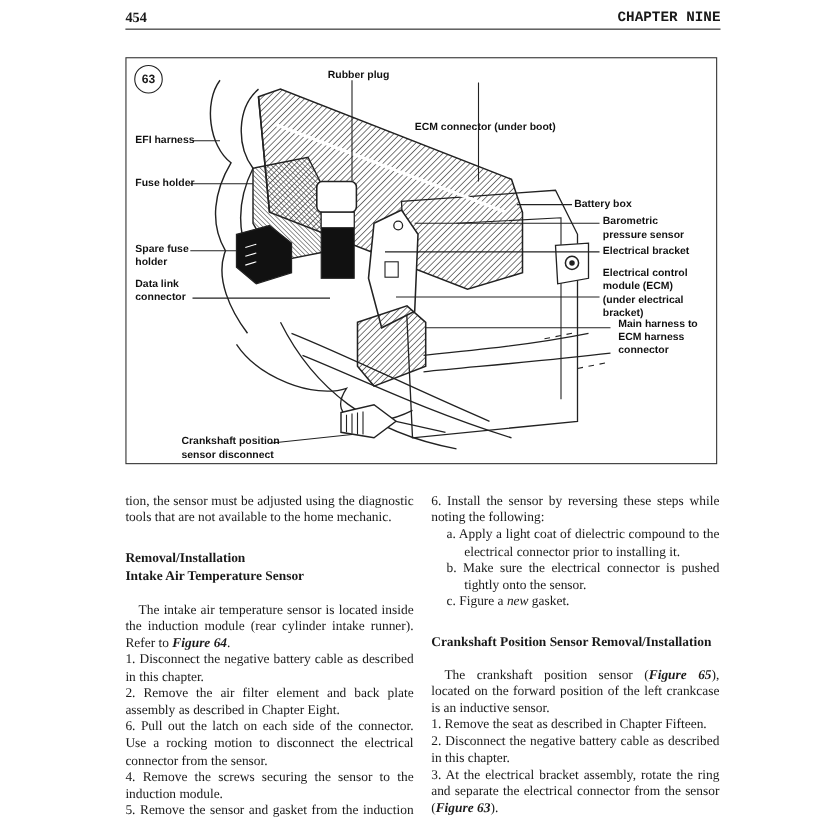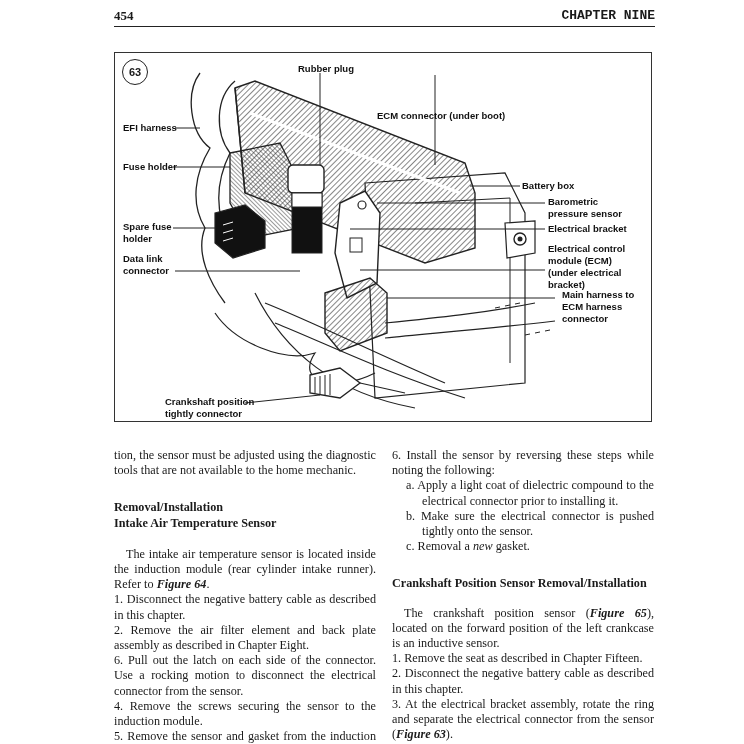--- a/index.html
+++ b/index.html
@@ -105,42 +105,42 @@
 pressure sensor</div>
   <div class="callout" style="left:433px;top:170px;">Electrical bracket</div>
   <div class="callout" style="left:433px;top:190px;">Electrical control
 module (ECM)
 (under electrical
 bracket)</div>
   <div class="callout" style="left:447px;top:236px;">Main harness to
 ECM harness
 connector</div>
   <div class="callout" style="left:50px;top:343px;">Crankshaft position
-tightly connector</div>
+sensor disconnect</div>
 </div>
 
 <div class="col col-left">
   <p>tion, the sensor must be adjusted using the diagnostic tools that are not available to the home mechanic.</p>
   <div style="height:22px"></div>
   <p class="section-title">Removal/Installation</p>
   <p class="section-title">Intake Air Temperature Sensor</p>
   <div style="height:16px"></div>
   <p class="indent"><span>The intake air temperature sensor is located inside the induction module (rear cylinder intake runner). Refer to </span><b>Figure 64</b><span>.</span></p>
   <p>1. Disconnect the negative battery cable as described in this chapter.</p>
   <p>2. Remove the air filter element and back plate assembly as described in Chapter Eight.</p>
   <p>6. Pull out the latch on each side of the connector. Use a rocking motion to disconnect the electrical connector from the sensor.</p>
   <p>4. Remove the screws securing the sensor to the induction module.</p>
   <p>5. Remove the sensor and gasket from the induction module.</p>
 </div>
 
 <div class="col col-right">
   <p>6. Install the sensor by reversing these steps while noting the following:</p>
   <p class="sub">a. Apply a light coat of dielectric compound to the electrical connector prior to installing it.</p>
   <p class="sub">b. Make sure the electrical connector is pushed tightly onto the sensor.</p>
-  <p class="sub"><span>c. Removal a </span><i>new</i><span> gasket.</span></p>
+  <p class="sub"><span>c. Figure a </span><i>new</i><span> gasket.</span></p>
   <div style="height:22px"></div>
   <p class="section-title">Crankshaft Position Sensor Removal/Installation</p>
   <div style="height:14px"></div>
   <p class="indent"><span>The crankshaft position sensor (</span><b>Figure 65</b><span>), located on the forward position of the left crankcase is an inductive sensor.</span></p>
   <p>1. Remove the seat as described in Chapter Fifteen.</p>
   <p>2. Disconnect the negative battery cable as described in this chapter.</p>
   <p><span>3. At the electrical bracket assembly, rotate the ring and separate the electrical connector from the sensor (</span><b>Figure 63</b><span>).</span></p>
   <p>4. Unhook the clip securing the electrical harness to the frame down tube.</p>
 </div>
 

